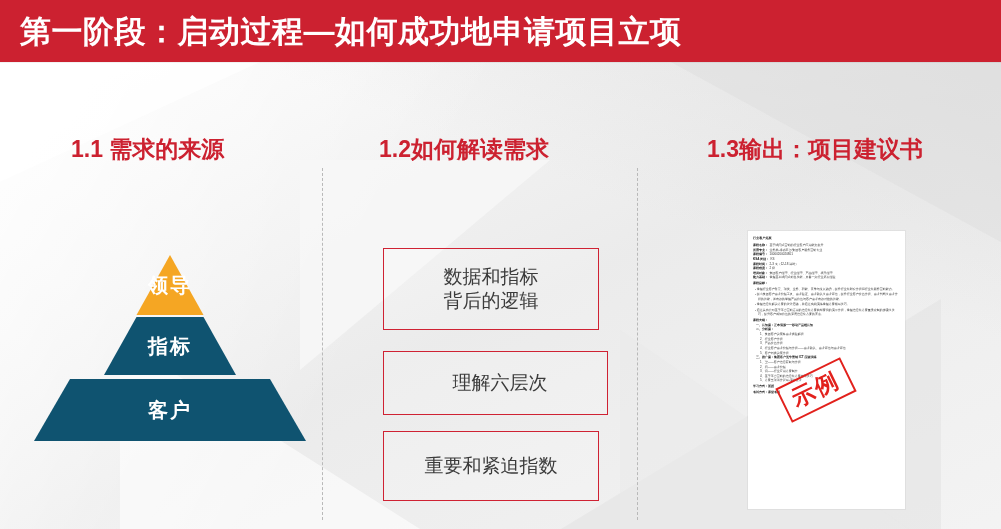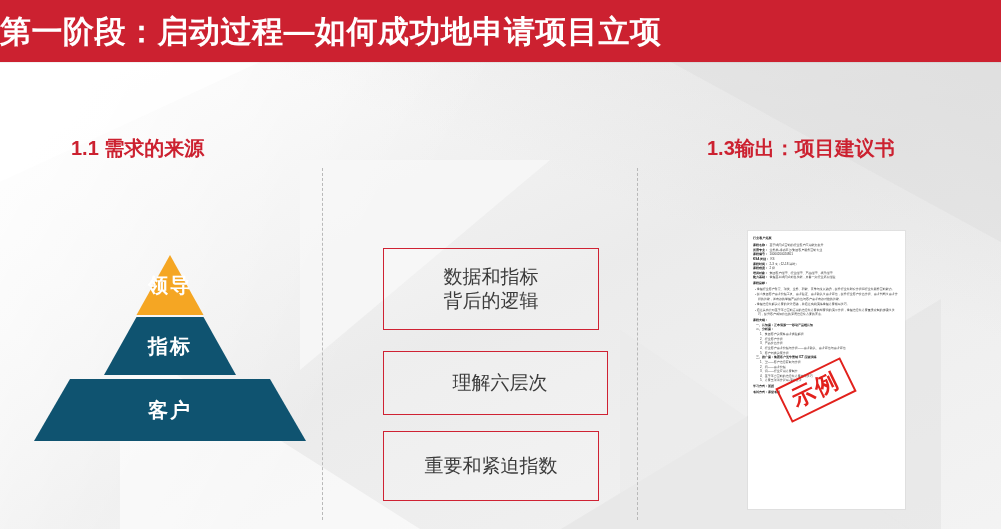--- a/index.html
+++ b/index.html
@@ -26,34 +26,34 @@
   .f6{top:330px;left:620px;width:0;height:0;border-bottom:200px solid rgba(233,233,233,.5);border-right:290px solid transparent;}
 
   
   #title-banner{
     position:absolute;left:0;top:0;width:1001px;height:62px;
     background:#cc2130;display:flex;align-items:center;
     box-shadow:0 1px 0 rgba(0,0,0,.05);
   }
   #title-banner .title-text{
     color:#ffffff;font-size:31px;font-weight:bold;letter-spacing:.5px;
-    padding-left:0;line-height:1;white-space:nowrap;
+    padding-left:20px;line-height:1;white-space:nowrap;
   }
 
   
   .divider{
     position:absolute;top:168px;width:0;height:352px;
     border-left:1px dashed #b9b9b9;
   }
   #divider-1{left:322px;}
   #divider-2{left:637px;}
 
   
   .section-heading{
-    position:absolute;color:#cc2130;font-size:20px;font-weight:bold;
+    position:absolute;color:#cc2130;font-size:23px;font-weight:bold;
     white-space:nowrap;line-height:1;
   }
   #heading-1{left:71px;top:138px;}
   #heading-2{left:379px;top:138px;}
   #heading-3{left:707px;top:138px;}
 
   
   #pyramid{position:absolute;left:34px;top:255px;width:272px;height:246px;}
   .pyr-row{position:relative;width:272px;display:flex;align-items:center;justify-content:center;}
   .pyr-shape{position:absolute;inset:0;}
@@ -112,20 +112,21 @@
   <div class="facet f6"></div>
 
   <div id="title-banner">
     <div class="title-text">第一阶段：启动过程—如何成功地申请项目立项</div>
   </div>
 
   <div class="divider" id="divider-1"></div>
   <div class="divider" id="divider-2"></div>
 
   <div class="section-heading" id="heading-1">1.1 需求的来源</div>
+  <div class="section-heading" id="heading-2">1.2如何解读需求</div>
   <div class="section-heading" id="heading-3">1.3输出：项目建议书</div>
 
   <div id="pyramid">
     <div class="pyr-row" id="pyr-row-0">
       <div class="pyr-shape">
         <svg width="272" height="60" viewBox="0 0 272 60" preserveAspectRatio="none" aria-hidden="true">
           <polygon points="136,0 169.5,60 102.5,60" fill="#f5a623"></polygon>
         </svg>
       </div>
       <span class="pyr-label">领导</span>

